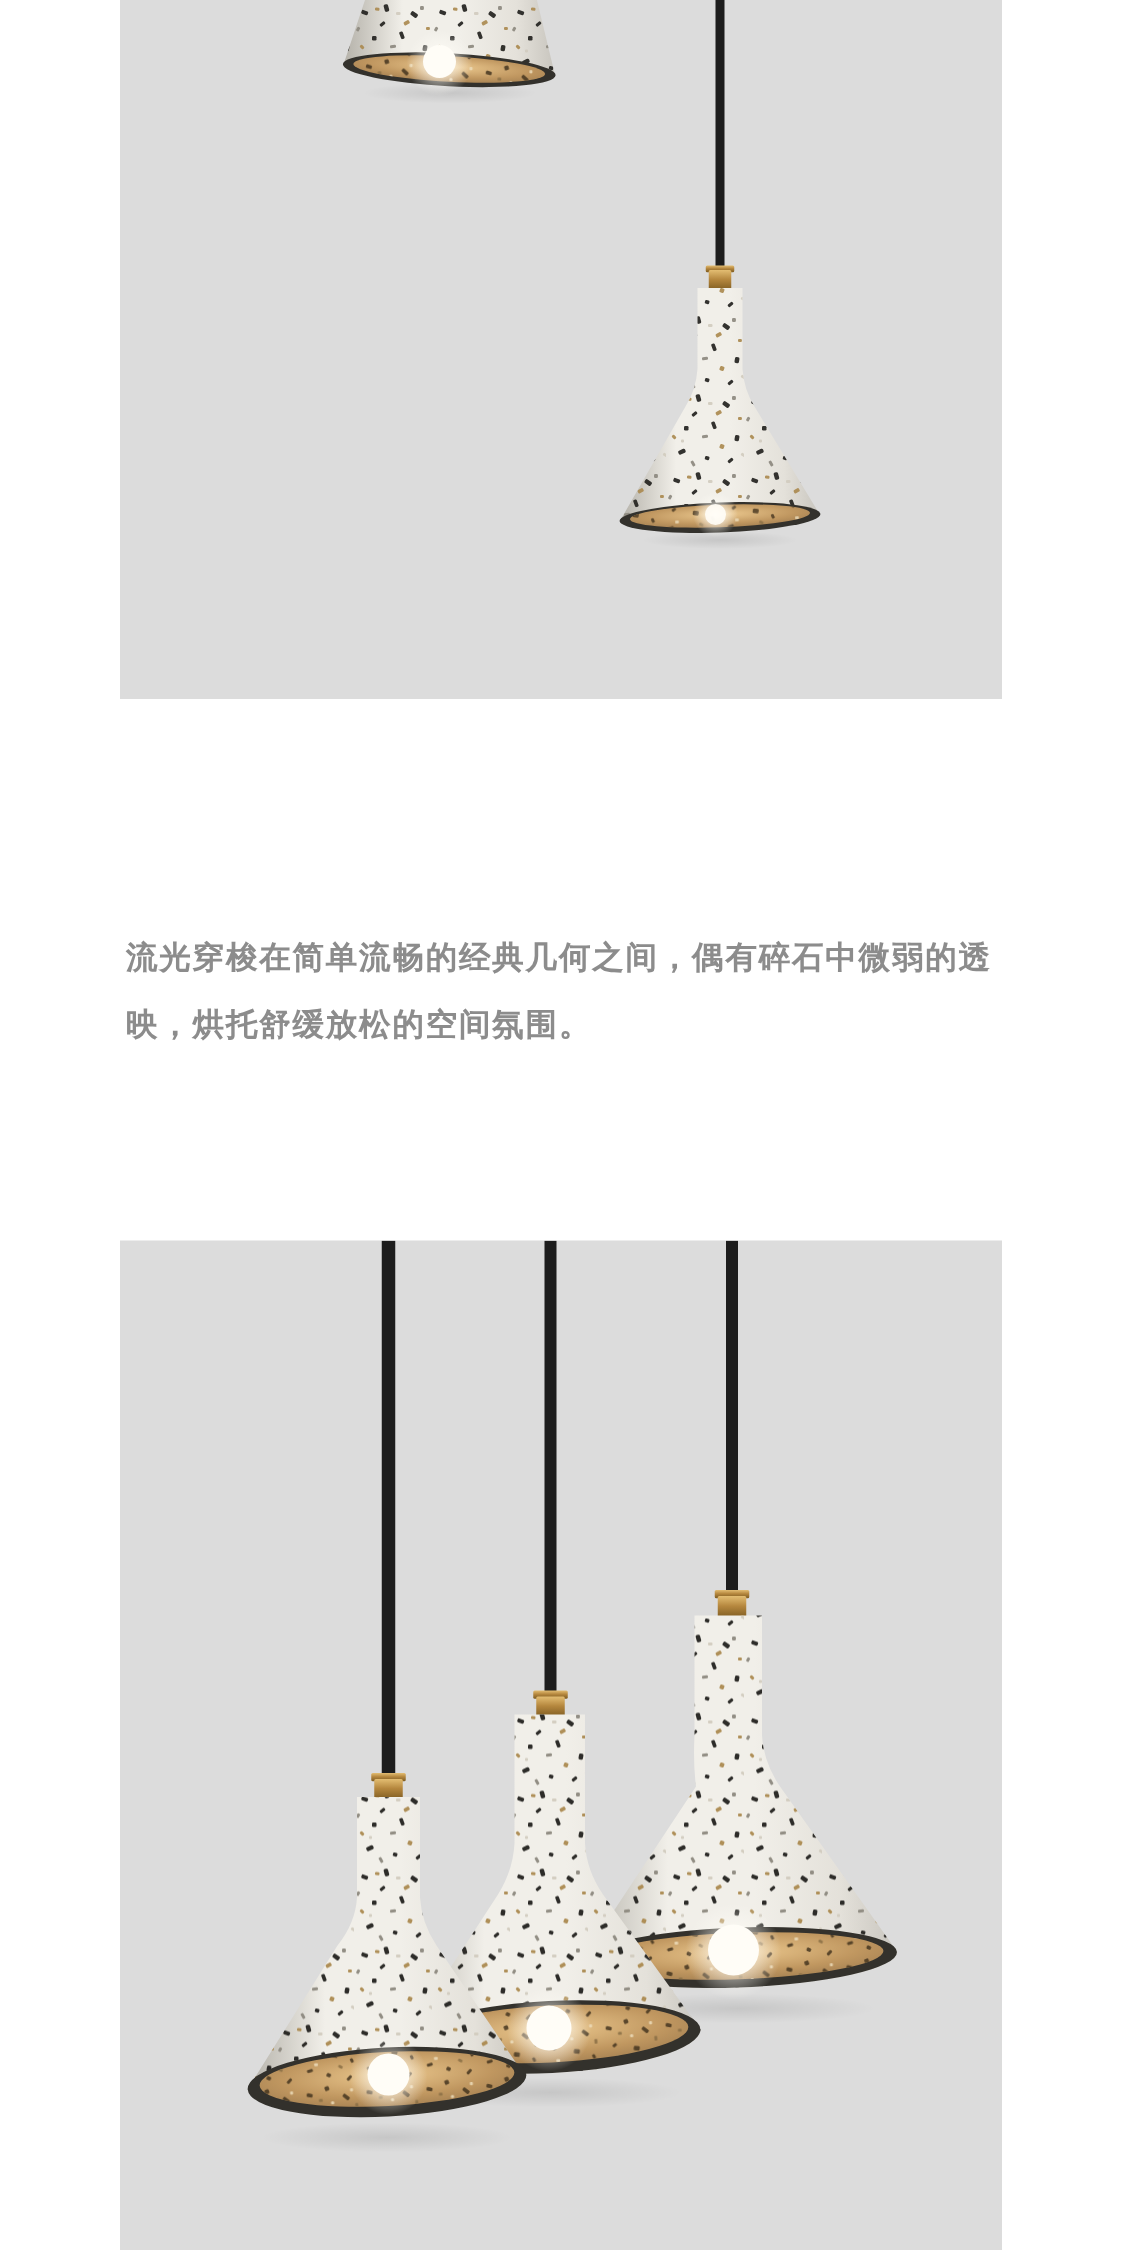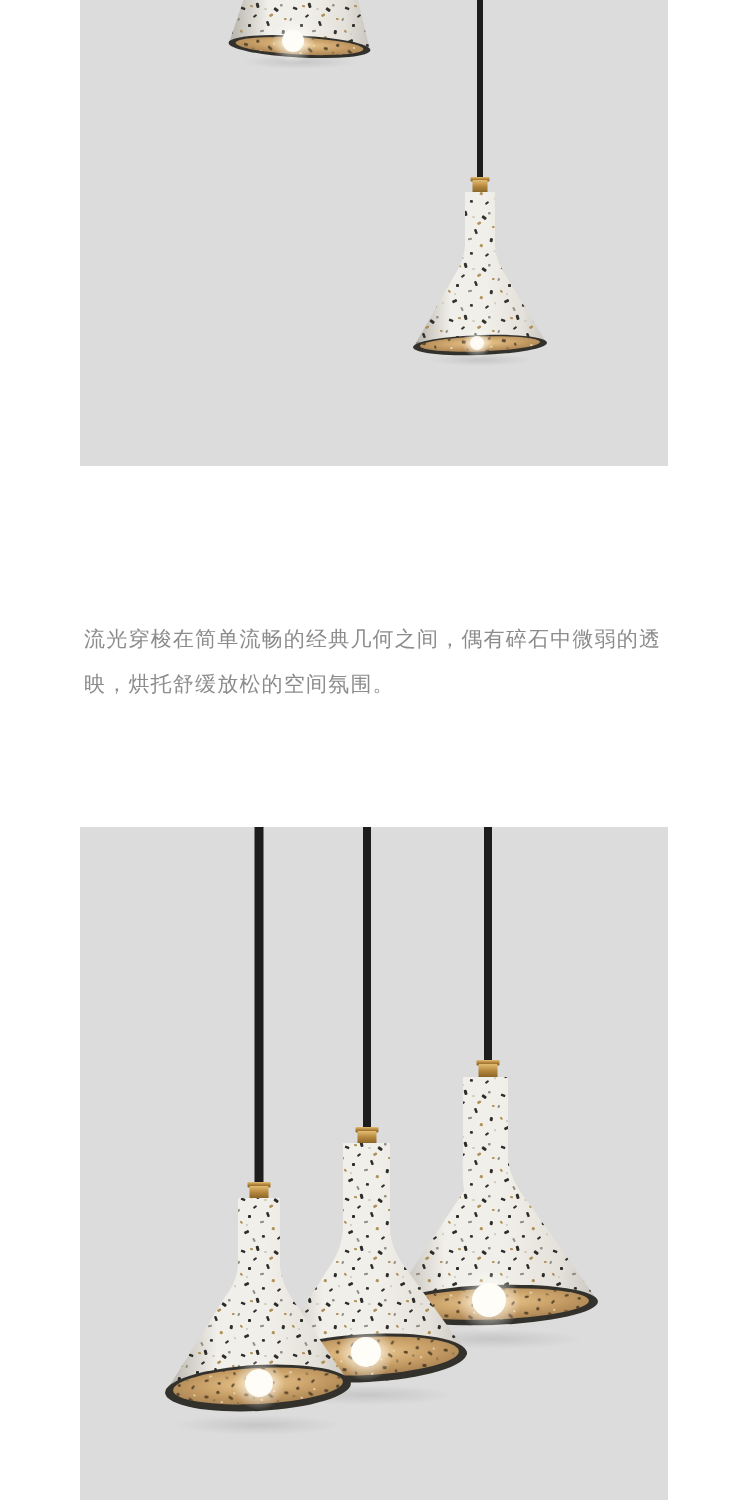--- a/index.html
+++ b/index.html
@@ -10,21 +10,21 @@
     overflow:hidden;
   }
   figure{margin:0;}
   .photo{position:absolute;left:80px;width:588px;overflow:hidden;background:var(--photo_bg,#dcdcdc);}
   .photo-top{top:0;height:466px;}
   .photo-bottom{top:827px;height:673px;}
   .photo svg{display:block;width:100%;height:100%;}
   .desc{
     position:absolute;left:84px;top:595px;width:584px;
     font-size:21px;line-height:45px;letter-spacing:1.2px;
-    color:var(--text,#8c8c8c);font-weight:400;
+    color:var(--text,#8c8c8c);font-weight:700;
     overflow-wrap:break-word;
   }
   
   .cord{fill:var(--cord,#1d1d1d);}
   .rim{fill:var(--rim,#33312c);}
   .bulb-core{fill:var(--bulb,#fffdf7);}
   .st-brass-l{stop-color:var(--brass_light,#e3bd72);}
   .st-brass{stop-color:var(--brass,#b5873e);}
   .st-brass-d{stop-color:var(--brass_dark,#7c5a20);}
   .st-shade-edge{stop-color:var(--shade_edge,#b4b1a9);}

